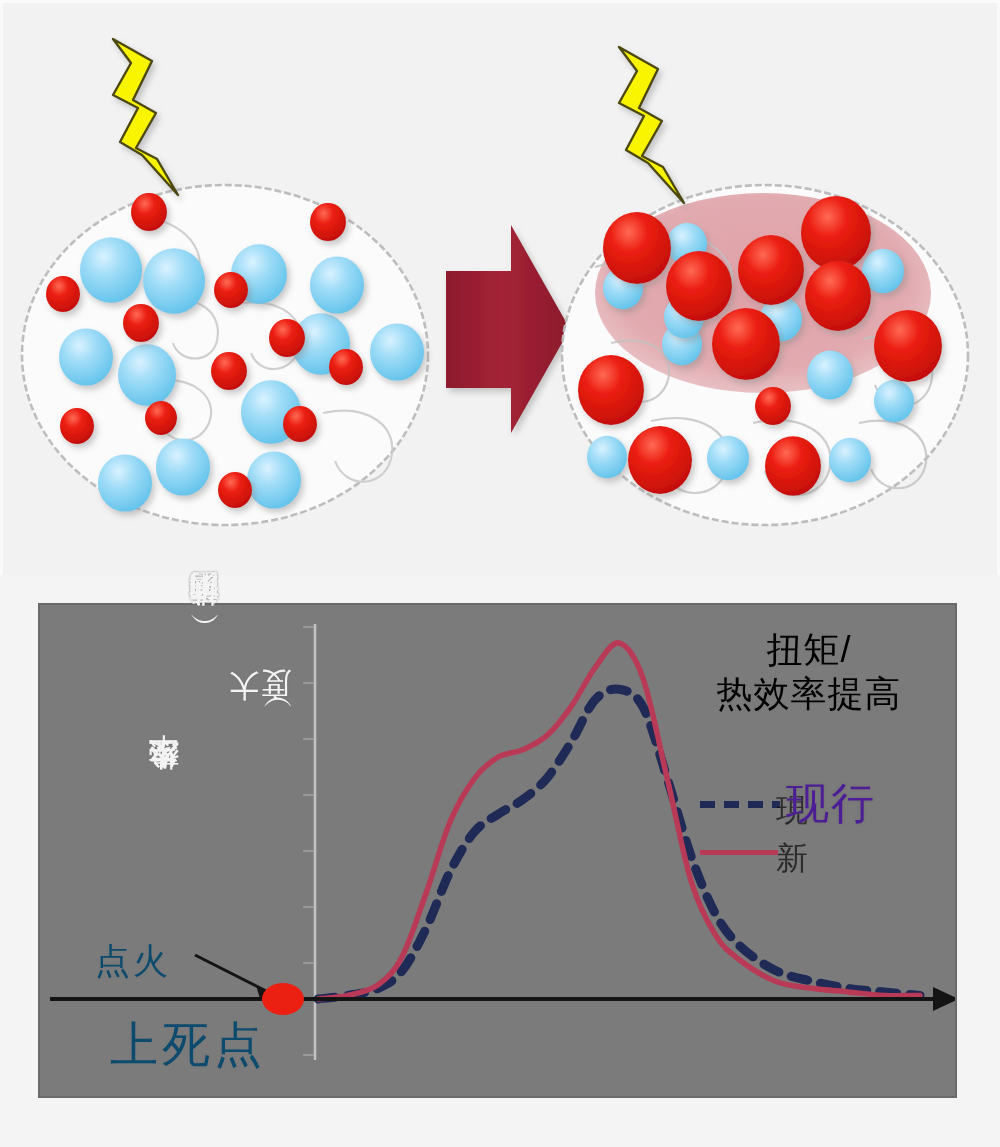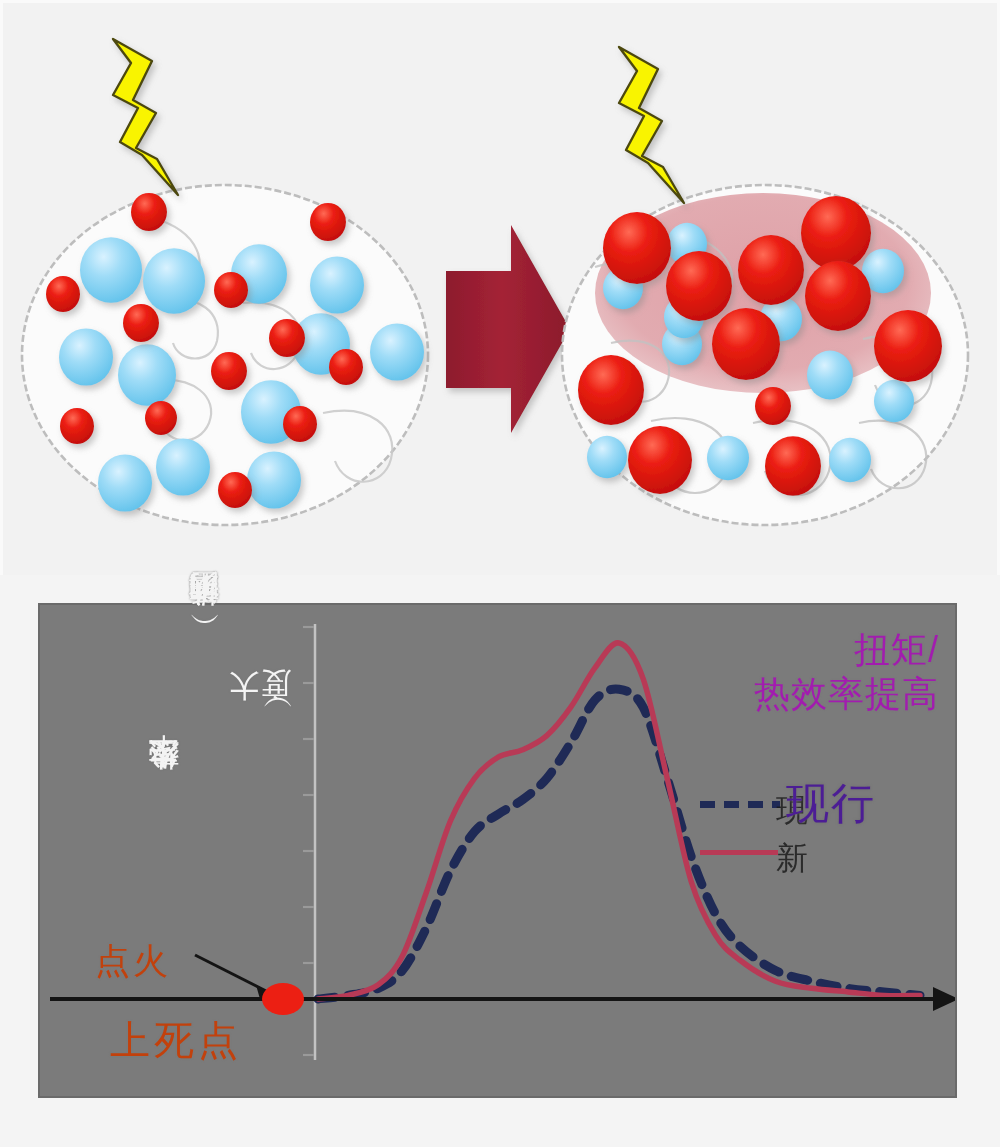--- a/index.html
+++ b/index.html
@@ -42,29 +42,29 @@
     transform:rotate(180deg);
     white-space:pre;
     text-shadow:0 0 2px rgba(120,120,120,.9);
     font-family:"Liberation Sans","DejaVu Sans",sans-serif;
   }
   .vlabel-outer{left:148px;top:791px;}
   .vlabel-mid{left:188px;top:625px;}
   .vlabel-inner{left:229px;top:724px;}
 
   .hlabel{
-    position:absolute;color:#c2410c;white-space:pre;
+    position:absolute;color:#0c4a6e;white-space:pre;
     text-shadow:0 0 2px rgba(120,120,120,.8);
   }
   #ignition-label{left:95px;top:938px;font-size:35px;letter-spacing:3px;}
-  #tdc-label{left:110px;top:1013px;font-size:40px;letter-spacing:4px;}
+  #tdc-label{left:110px;top:1013px;font-size:48px;letter-spacing:4px;}
 
   #legend-title{
     position:absolute;left:679px;top:628px;width:260px;
-    color:#a21caf;font-size:36px;line-height:1.22;text-align:right;
+    color:#000000;font-size:36px;line-height:1.22;text-align:center;
     letter-spacing:1px;white-space:pre-line;
     text-shadow:0 0 2px rgba(120,120,120,.8);
   }
   .legend-row{position:absolute;display:flex;align-items:center;}
   #legend-row-current{left:700px;top:775px;}
   #legend-row-new{left:700px;top:841px;}
   .legend-swatch{width:80px;height:22px;position:relative;flex:0 0 auto;}
   .legend-swatch.dashed::before{
     content:"";position:absolute;left:0;top:8px;width:80px;height:7px;
     background:repeating-linear-gradient(to right,#1f2a56 0 15px,transparent 15px 24px);

